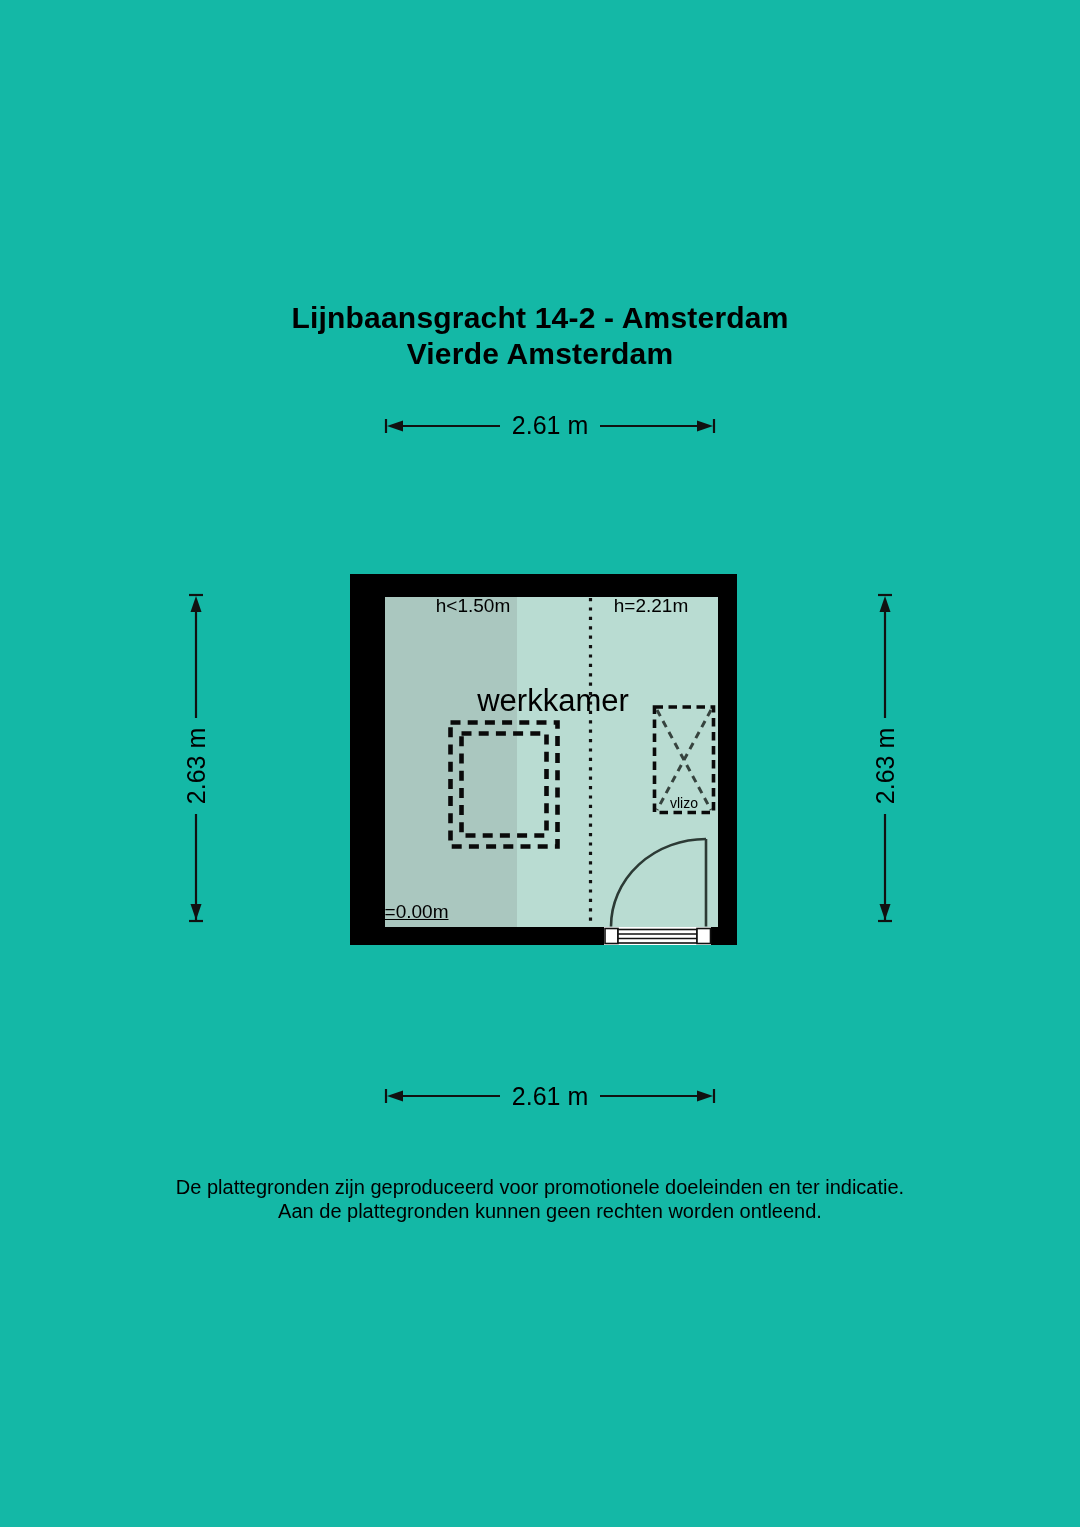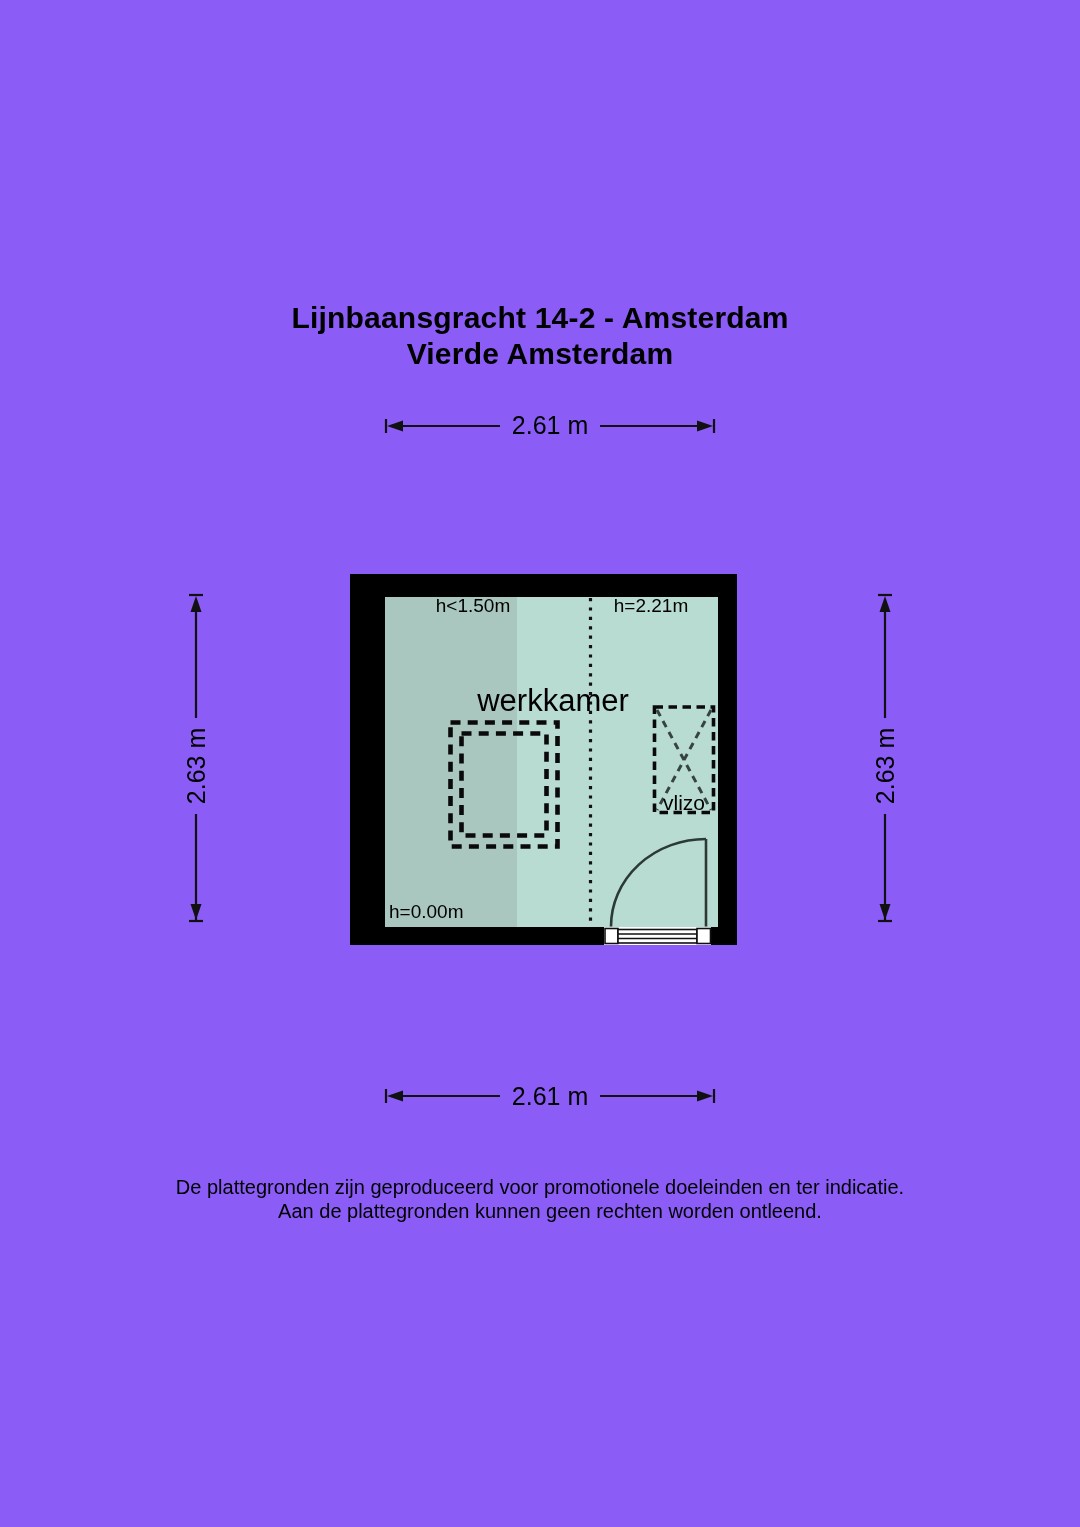--- a/index.html
+++ b/index.html
@@ -5,30 +5,30 @@
   :root{
     --wall:#000000;
     --floor-low-zone:#aac7bf;
     --floor-high-zone:#b9dcd2;
     --door-line:#2c3a35;
     --ink:#0a0a0a;
   }
   *{margin:0;padding:0;box-sizing:border-box;}
   html,body{background:#ffffff;}
   body{font-family:"Liberation Sans",sans-serif;color:#000;}
-  .page{position:relative;width:1080px;height:1527px;background:#8b5cf6;overflow:hidden;margin:0 auto;}
+  .page{position:relative;width:1080px;height:1527px;background:#14b8a6;overflow:hidden;margin:0 auto;}
   .abs{position:absolute;}
   .center{text-align:center;}
   .title-line{left:0;width:1080px;text-align:center;font-weight:bold;font-size:30px;line-height:36px;letter-spacing:0.2px;}
   .dim-label{font-size:25px;line-height:26px;white-space:nowrap;}
   .dim-label-h{width:180px;text-align:center;}
   .dim-label-v{transform:translate(-50%,-50%) rotate(-90deg);transform-origin:center;}
   .plan-label{font-size:19px;line-height:22px;white-space:nowrap;}
   .room-label{font-size:31px;line-height:34px;white-space:nowrap;}
-  .vlizo-label{font-size:21px;line-height:20px;white-space:nowrap;}
+  .vlizo-label{font-size:14px;line-height:20px;white-space:nowrap;}
   .footer-line{left:0;width:1080px;text-align:center;font-size:20px;line-height:24px;margin-top:28px;}
   svg .wall{fill:var(--wall);}
   svg .floor-low{fill:var(--floor-low-zone);}
   svg .floor-high{fill:var(--floor-high-zone);}
   svg .doorline{stroke:var(--door-line);stroke-width:2.6;fill:none;}
   svg .dimline{stroke:#111;stroke-width:2.2;fill:none;}
   svg .dimhead{fill:#111;stroke:none;}
   svg .threshold{fill:#fff;stroke:#111;stroke-width:1.6;}
   svg .thresline{stroke:#111;stroke-width:1.3;}
   svg .dashrect{fill:none;stroke:var(--ink);stroke-width:4.6;stroke-dasharray:10 7.2;}
@@ -115,18 +115,18 @@
 
   <div class="abs dim-label dim-label-h" style="left:460px;top:412px;">2.61 m</div>
   <div class="abs dim-label dim-label-h" style="left:460px;top:1083px;">2.61 m</div>
   <div class="abs dim-label dim-label-v" style="left:196px;top:766px;">2.63 m</div>
   <div class="abs dim-label dim-label-v" style="left:885px;top:766px;">2.63 m</div>
 
   <div class="abs plan-label center" style="left:393px;top:595px;width:160px;">h&lt;1.50m</div>
   <div class="abs plan-label center" style="left:571px;top:595px;width:160px;">h=2.21m</div>
   <div class="abs room-label center" style="left:423px;top:684px;width:260px;">werkkamer</div>
   <div class="abs vlizo-label center" style="left:634px;top:793px;width:100px;">vlizo</div>
-  <div class="abs plan-label" style="left:389px;top:901px;">h=0.00m</div>
+  <div class="abs plan-label" style="left:374px;top:901px;text-decoration:underline;">h=0.00m</div>
 
   <div class="abs footer-line" style="top:1147px;">De plattegronden zijn geproduceerd voor promotionele doeleinden en ter indicatie.</div>
   <div class="abs footer-line" style="top:1171px;padding-left:20px;">Aan de plattegronden kunnen geen rechten worden ontleend.</div>
 
 </div>
 
 </body></html>

